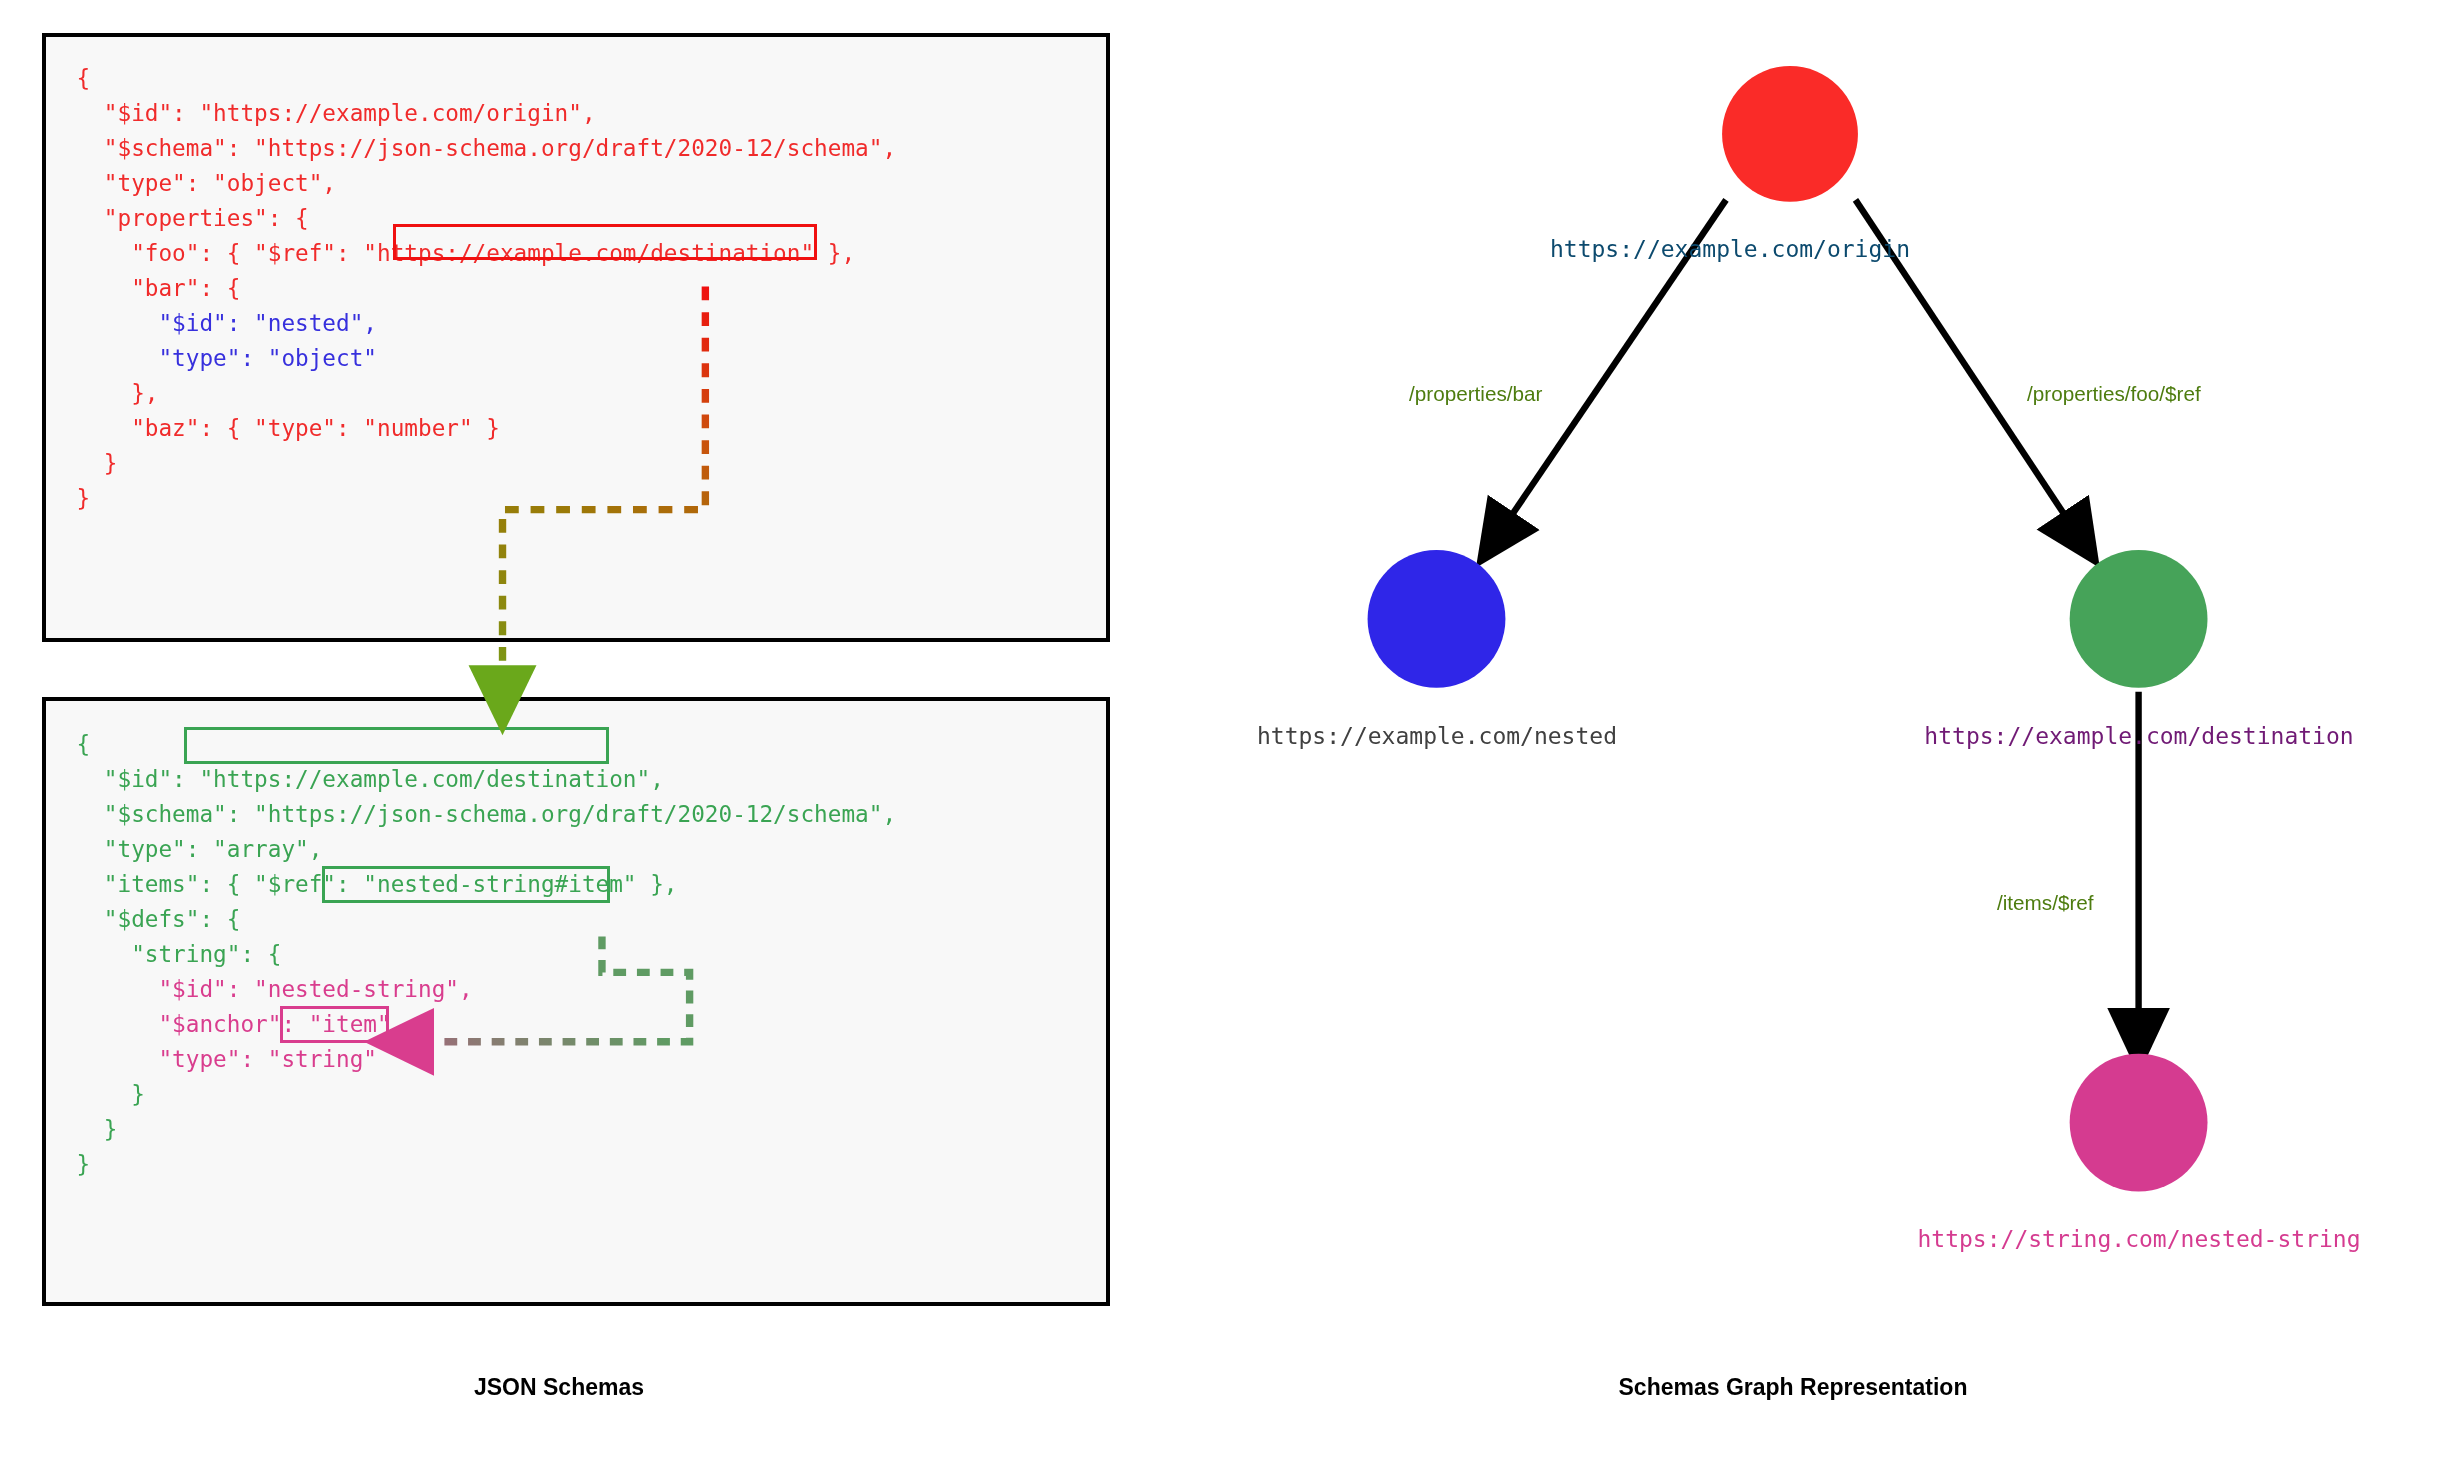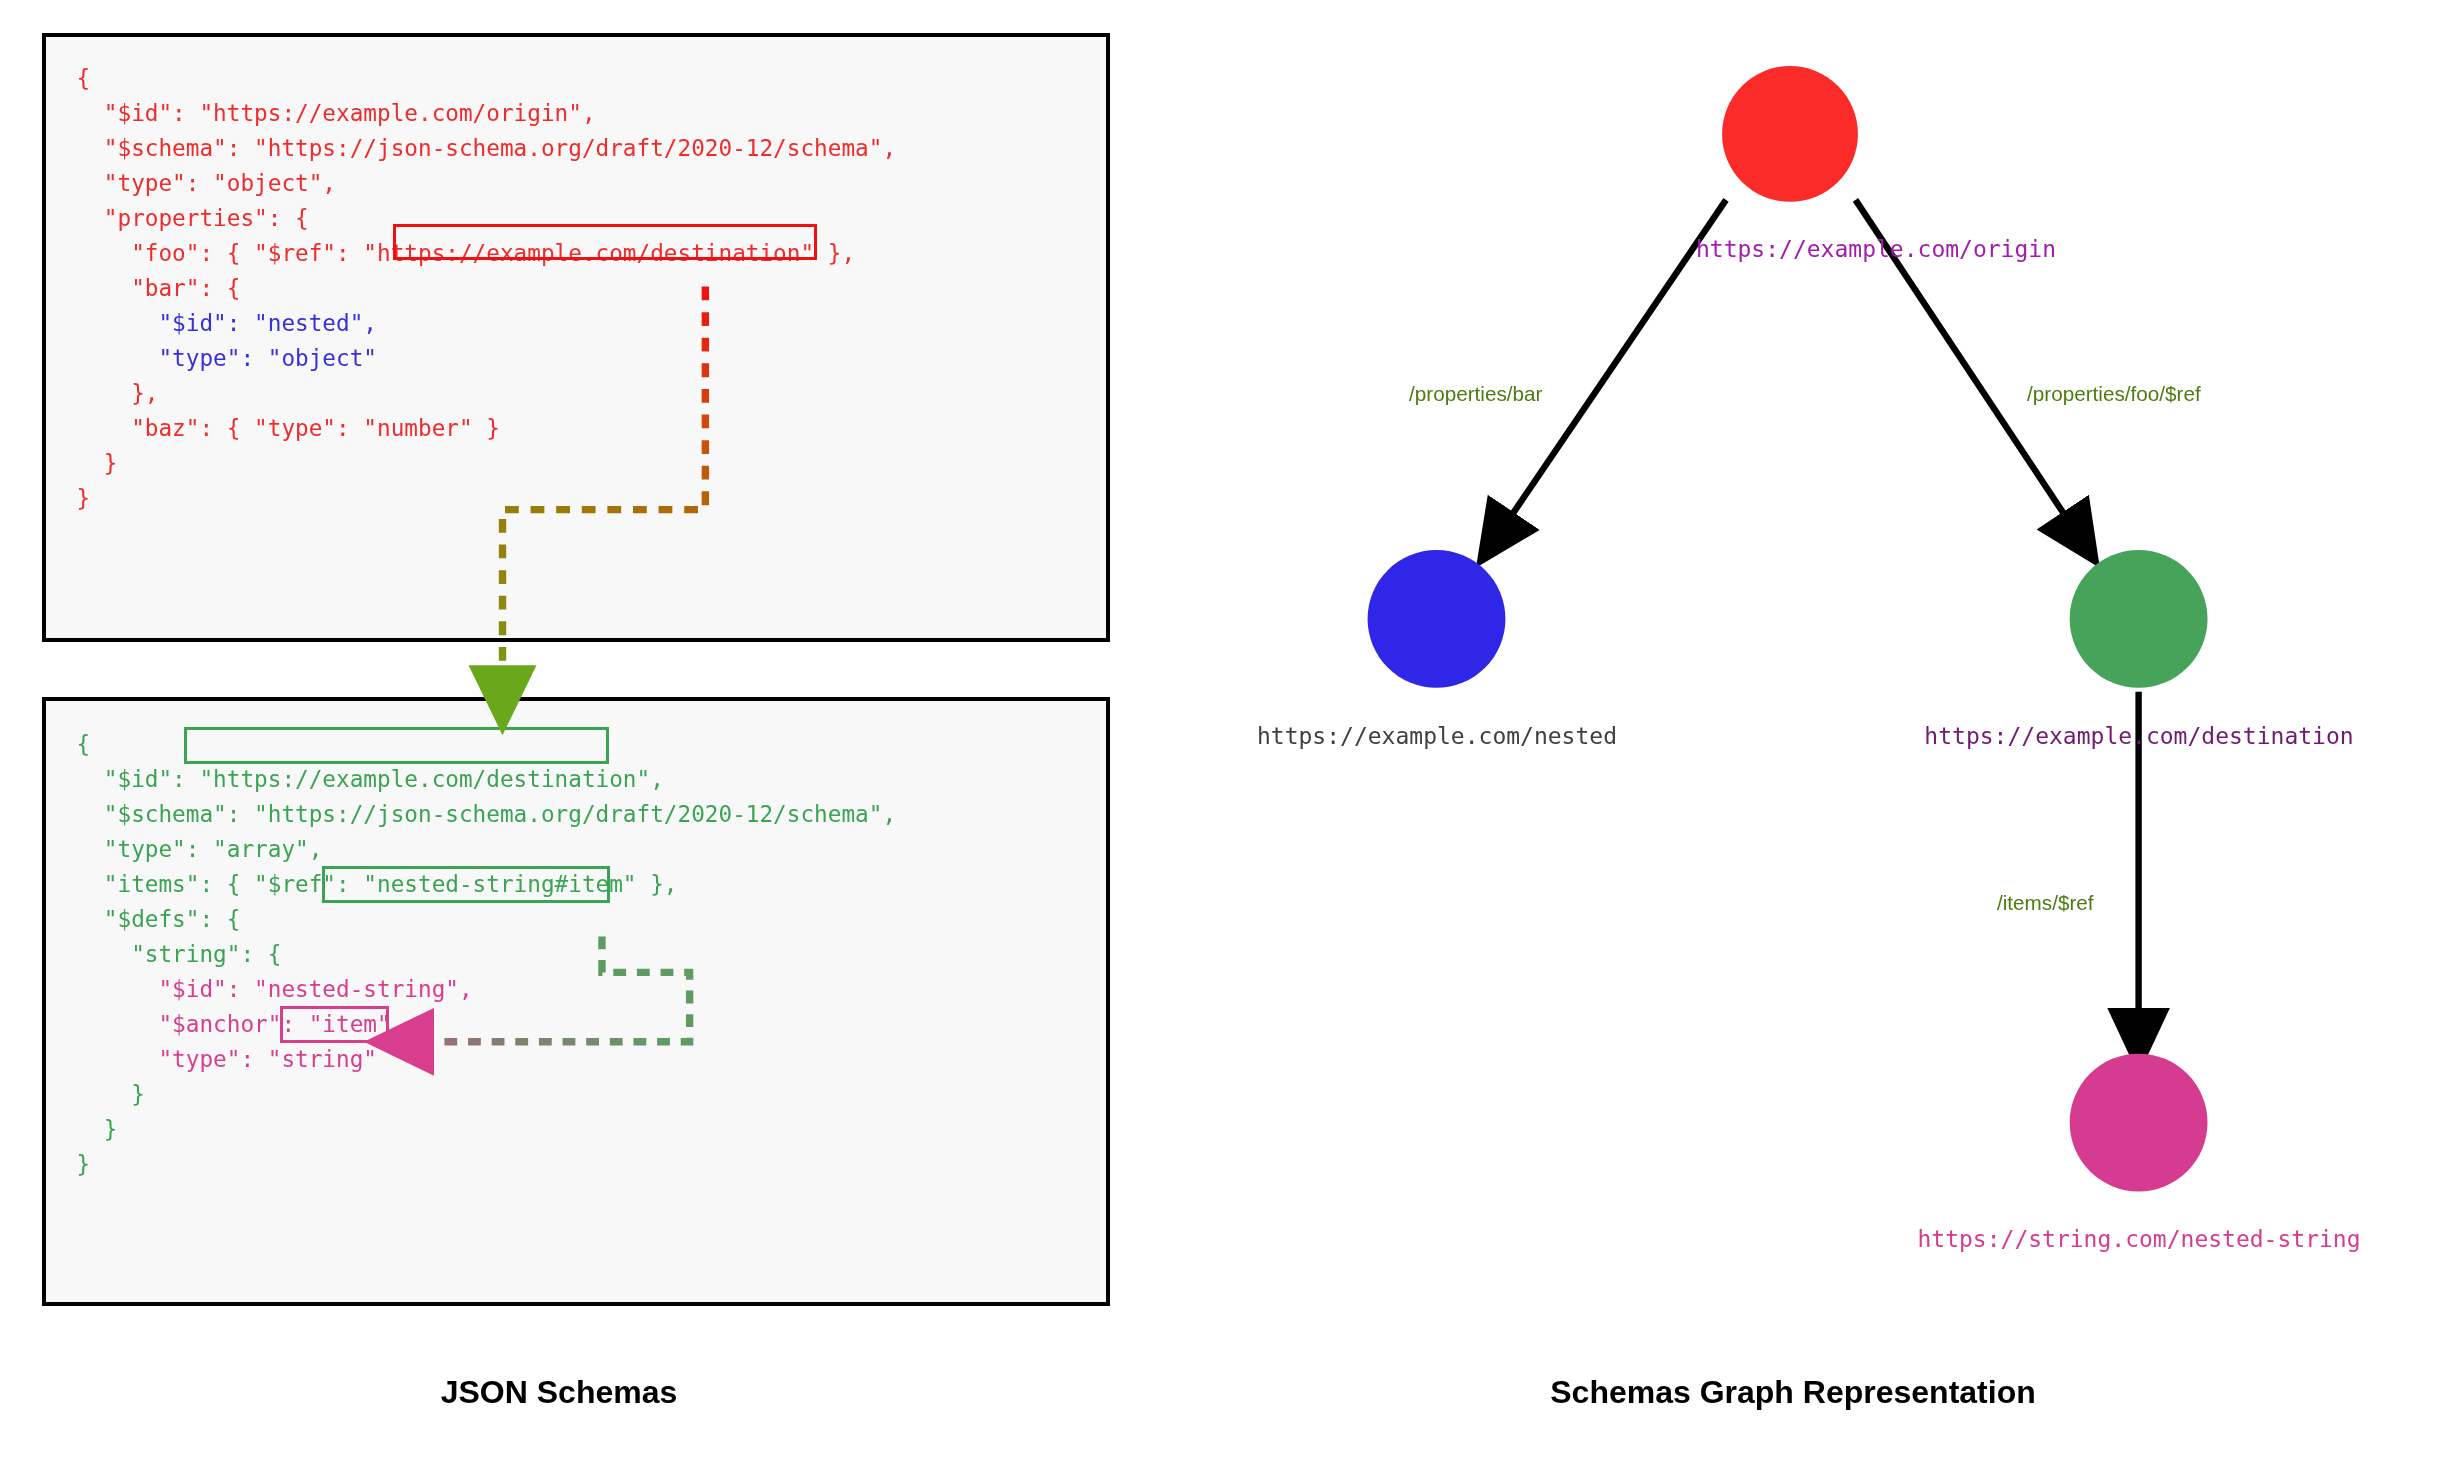--- a/index.html
+++ b/index.html
@@ -23,21 +23,21 @@
   .hl-red{border:3px solid #f01010;}
   .hl-green{border:3px solid #3aa453;}
   .hl-pink{border:3px solid #d93d8e;}
   .nodelabel{position:absolute;white-space:nowrap;
         font-family:"DejaVu Sans Mono","Liberation Mono",monospace;
         font-size:23px;transform:translateX(-50%);}
   .edgelabel{position:absolute;white-space:nowrap;color:#4d7c0f;
         font-family:"Liberation Sans",sans-serif;font-size:20.7px;}
   .caption{position:absolute;white-space:nowrap;color:#000000;
         font-family:"Liberation Sans",sans-serif;font-weight:bold;
-        font-size:32px;transform:translateX(-50%);}
+        font-size:23px;transform:translateX(-50%);}
 </style>
 </head>
 <body>
 
 <div class="stage">
 
   <div class="code-box" id="box1">
     <div class="code" id="code1"><div class="c-red">{</div><div class="c-red">  "$id": "https://example.com/origin",</div><div class="c-red">  "$schema": "https://json-schema.org/draft/2020-12/schema",</div><div class="c-red">  "type": "object",</div><div class="c-red">  "properties": {</div><div class="c-red">    "foo": { "$ref": "https://example.com/destination" },</div><div class="c-red">    "bar": {</div><div class="c-blue">      "$id": "nested",</div><div class="c-blue">      "type": "object"</div><div class="c-red">    },</div><div class="c-red">    "baz": { "type": "number" }</div><div class="c-red">  }</div><div class="c-red">}</div></div>
     <div class="hl hl-red" style="left:347px;top:187px;width:424px;height:36px;"></div>
   </div>
@@ -89,21 +89,21 @@
     </g>
 
     <g>
       <circle cx="3635" cy="272" r="138" fill="#fa2b28"></circle>
       <circle cx="2917" cy="1257" r="140" fill="#2f26e8"></circle>
       <circle cx="4343" cy="1257" r="140" fill="#46a359"></circle>
       <circle cx="4343" cy="2280" r="140" fill="#d53b90"></circle>
     </g>
   </svg>
 
-  <div class="nodelabel" style="left:1876px;top:236px;color:#a21caf;">https://example.com/origin</div>
+  <div class="nodelabel" style="left:1730px;top:236px;color:#0c4a6e;">https://example.com/origin</div>
   <div class="nodelabel" style="left:1437px;top:723px;color:#404040;">https://example.com/nested</div>
   <div class="nodelabel" style="left:2139px;top:723px;color:#701a75;">https://example.com/destination</div>
   <div class="nodelabel" style="left:2139px;top:1226px;color:#d53b90;">https://string.com/nested-string</div>
 
   <div class="edgelabel" style="left:1409px;top:382px;">/properties/bar</div>
   <div class="edgelabel" style="left:2027px;top:382px;">/properties/foo/$ref</div>
   <div class="edgelabel" style="left:1997px;top:891px;text-align:center;">/items/$ref</div>
 
   <div class="caption" style="left:559px;top:1374px;">JSON Schemas</div>
   <div class="caption" style="left:1793px;top:1374px;">Schemas Graph Representation</div>

